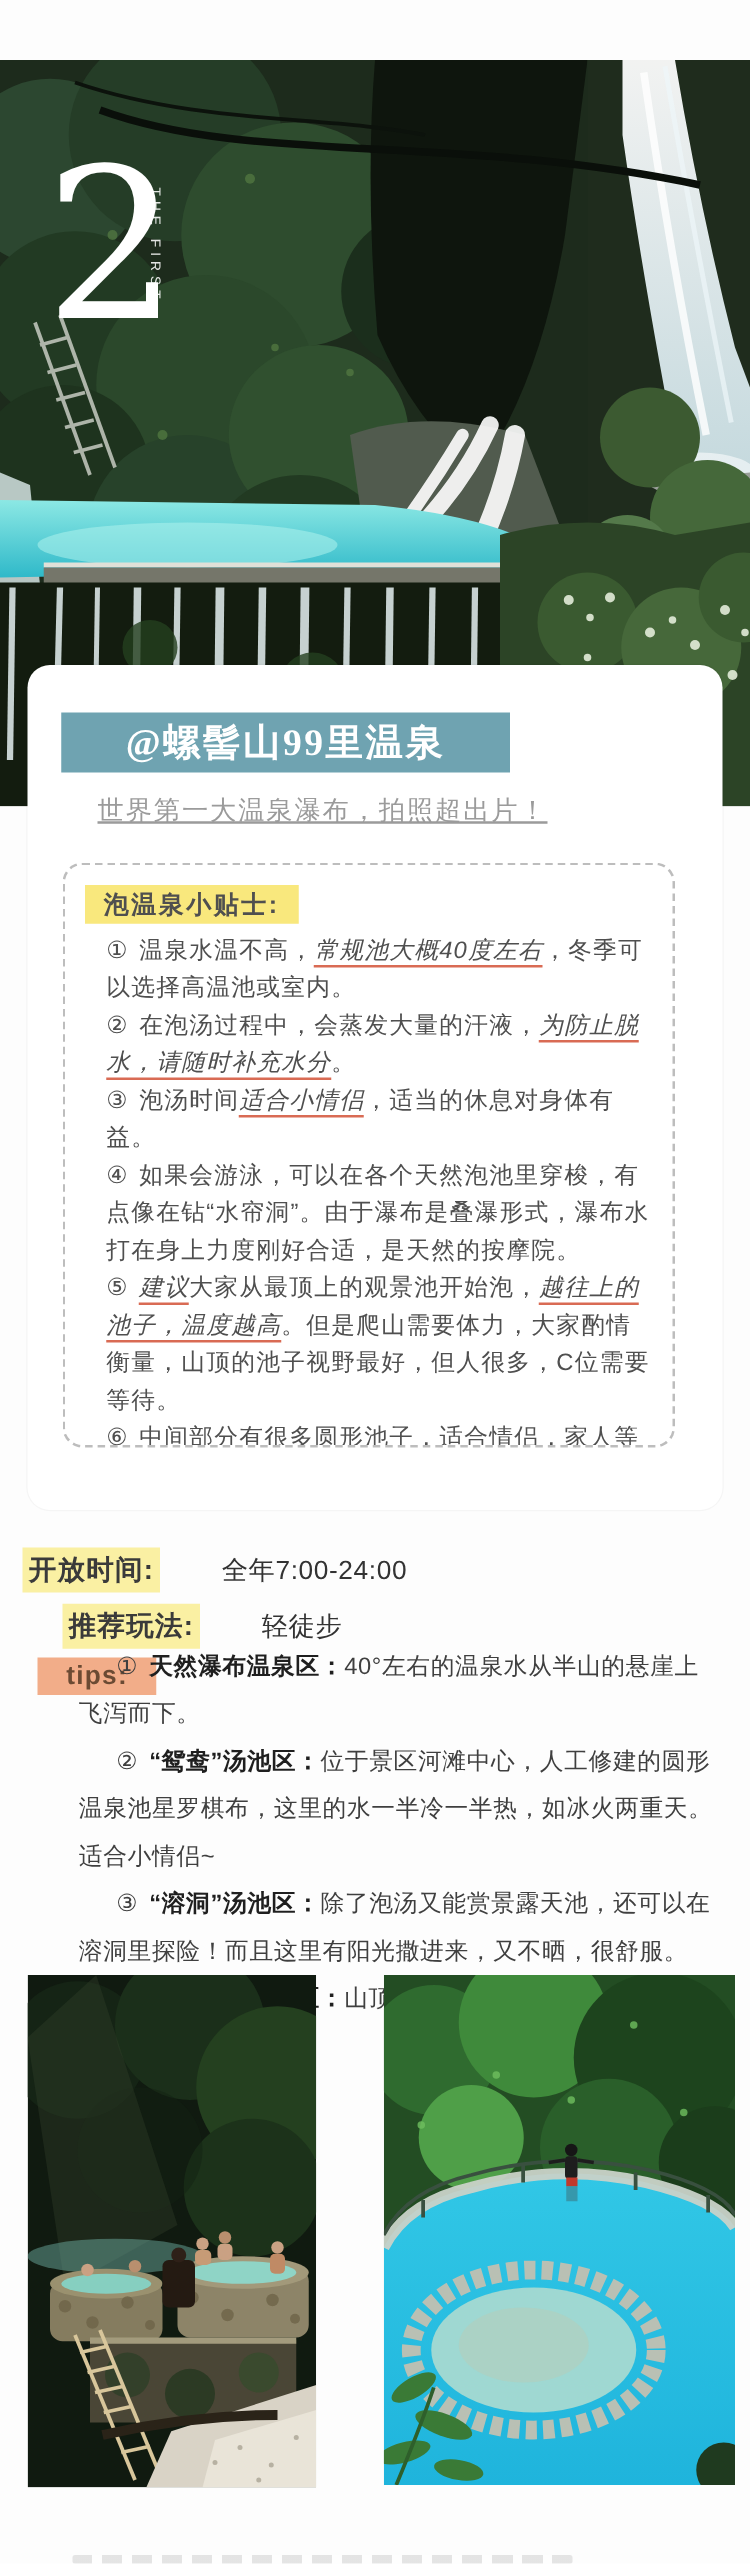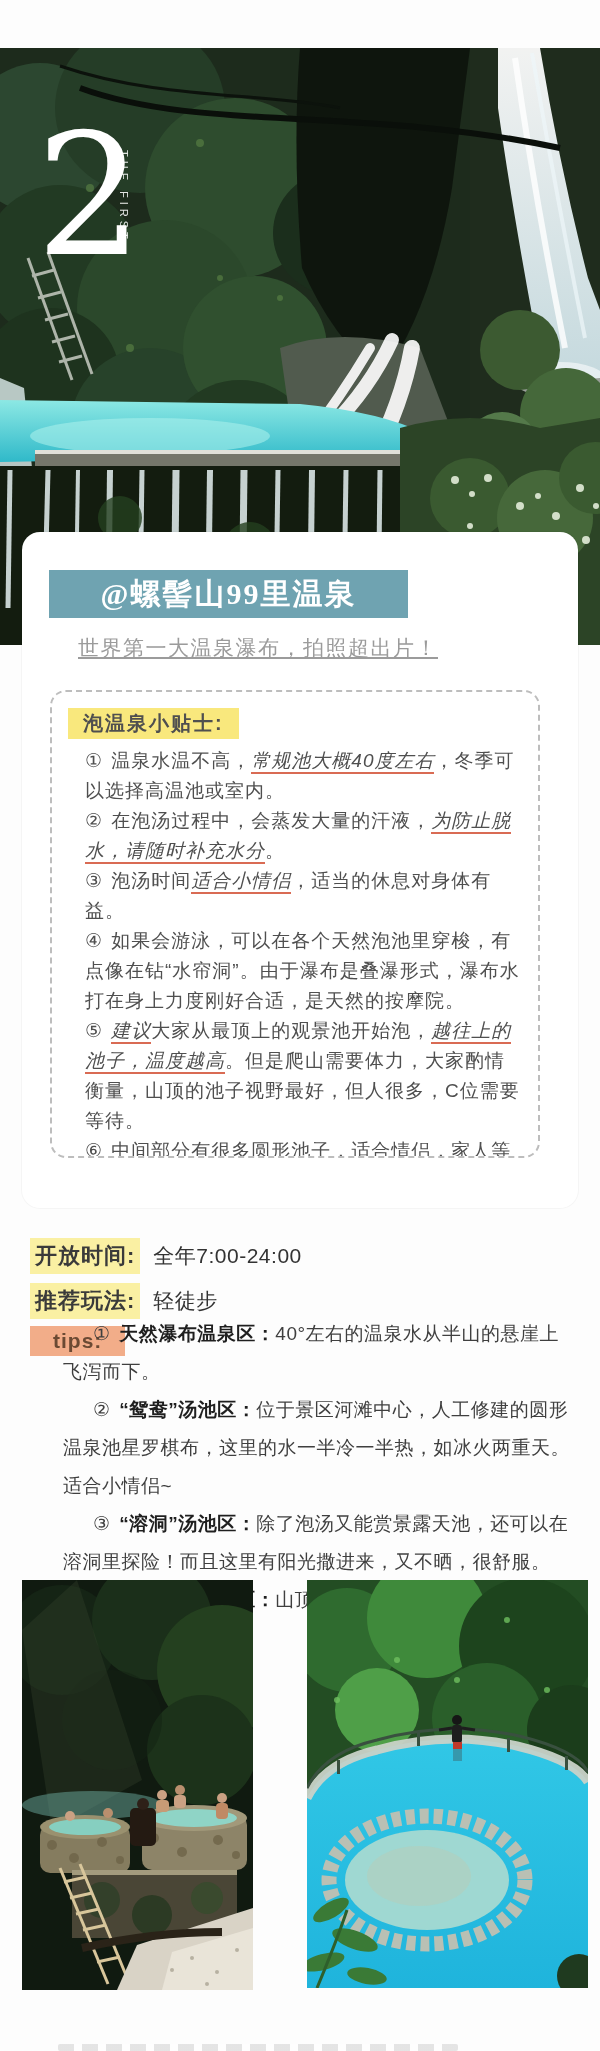--- a/index.html
+++ b/index.html
@@ -55,29 +55,29 @@
     margin:0;font-size:19px;line-height:30px;letter-spacing:1px;
     color:var(--hand-text,#4f4f4f);
   }
   .hand-item .circ{margin-right:2px;}
   .hand-item .ul{
     border-bottom:2px solid var(--underline-red,#d96b54);
     padding-bottom:1px;
     font-style:italic;
   }
   
-  .info-row{position:absolute;left:30px;display:flex;align-items:baseline;white-space:nowrap;}
+  .info-row{position:absolute;left:18px;display:flex;align-items:baseline;white-space:nowrap;gap:36px;}
   .info-label{
     background:var(--label-yellow,#faf0a3);
     font-size:22px;font-weight:bold;color:#3a3a3a;
     padding:3px 5px;letter-spacing:1px;
   }
   .info-value{font-size:21px;color:#333333;margin-left:13px;letter-spacing:.5px;}
   .row-open{top:1238px;}
-  .row-play{top:1283px;}
+  .row-play{top:1283px;margin-left:32px;}
   .tips-label{
     position:absolute;left:30px;top:1326px;
     background:var(--tips-bg,#f2ad89);color:var(--tips-text,#6b4a33);
     font-size:21px;font-weight:bold;padding:3px 23px;letter-spacing:1px;
   }
   .tips-list{
     position:absolute;left:63px;top:1315px;width:515px;
     font-size:19px;line-height:38px;letter-spacing:.5px;color:#3f3f3f;
   }
   .tip-item{margin:0;text-indent:30px;}

